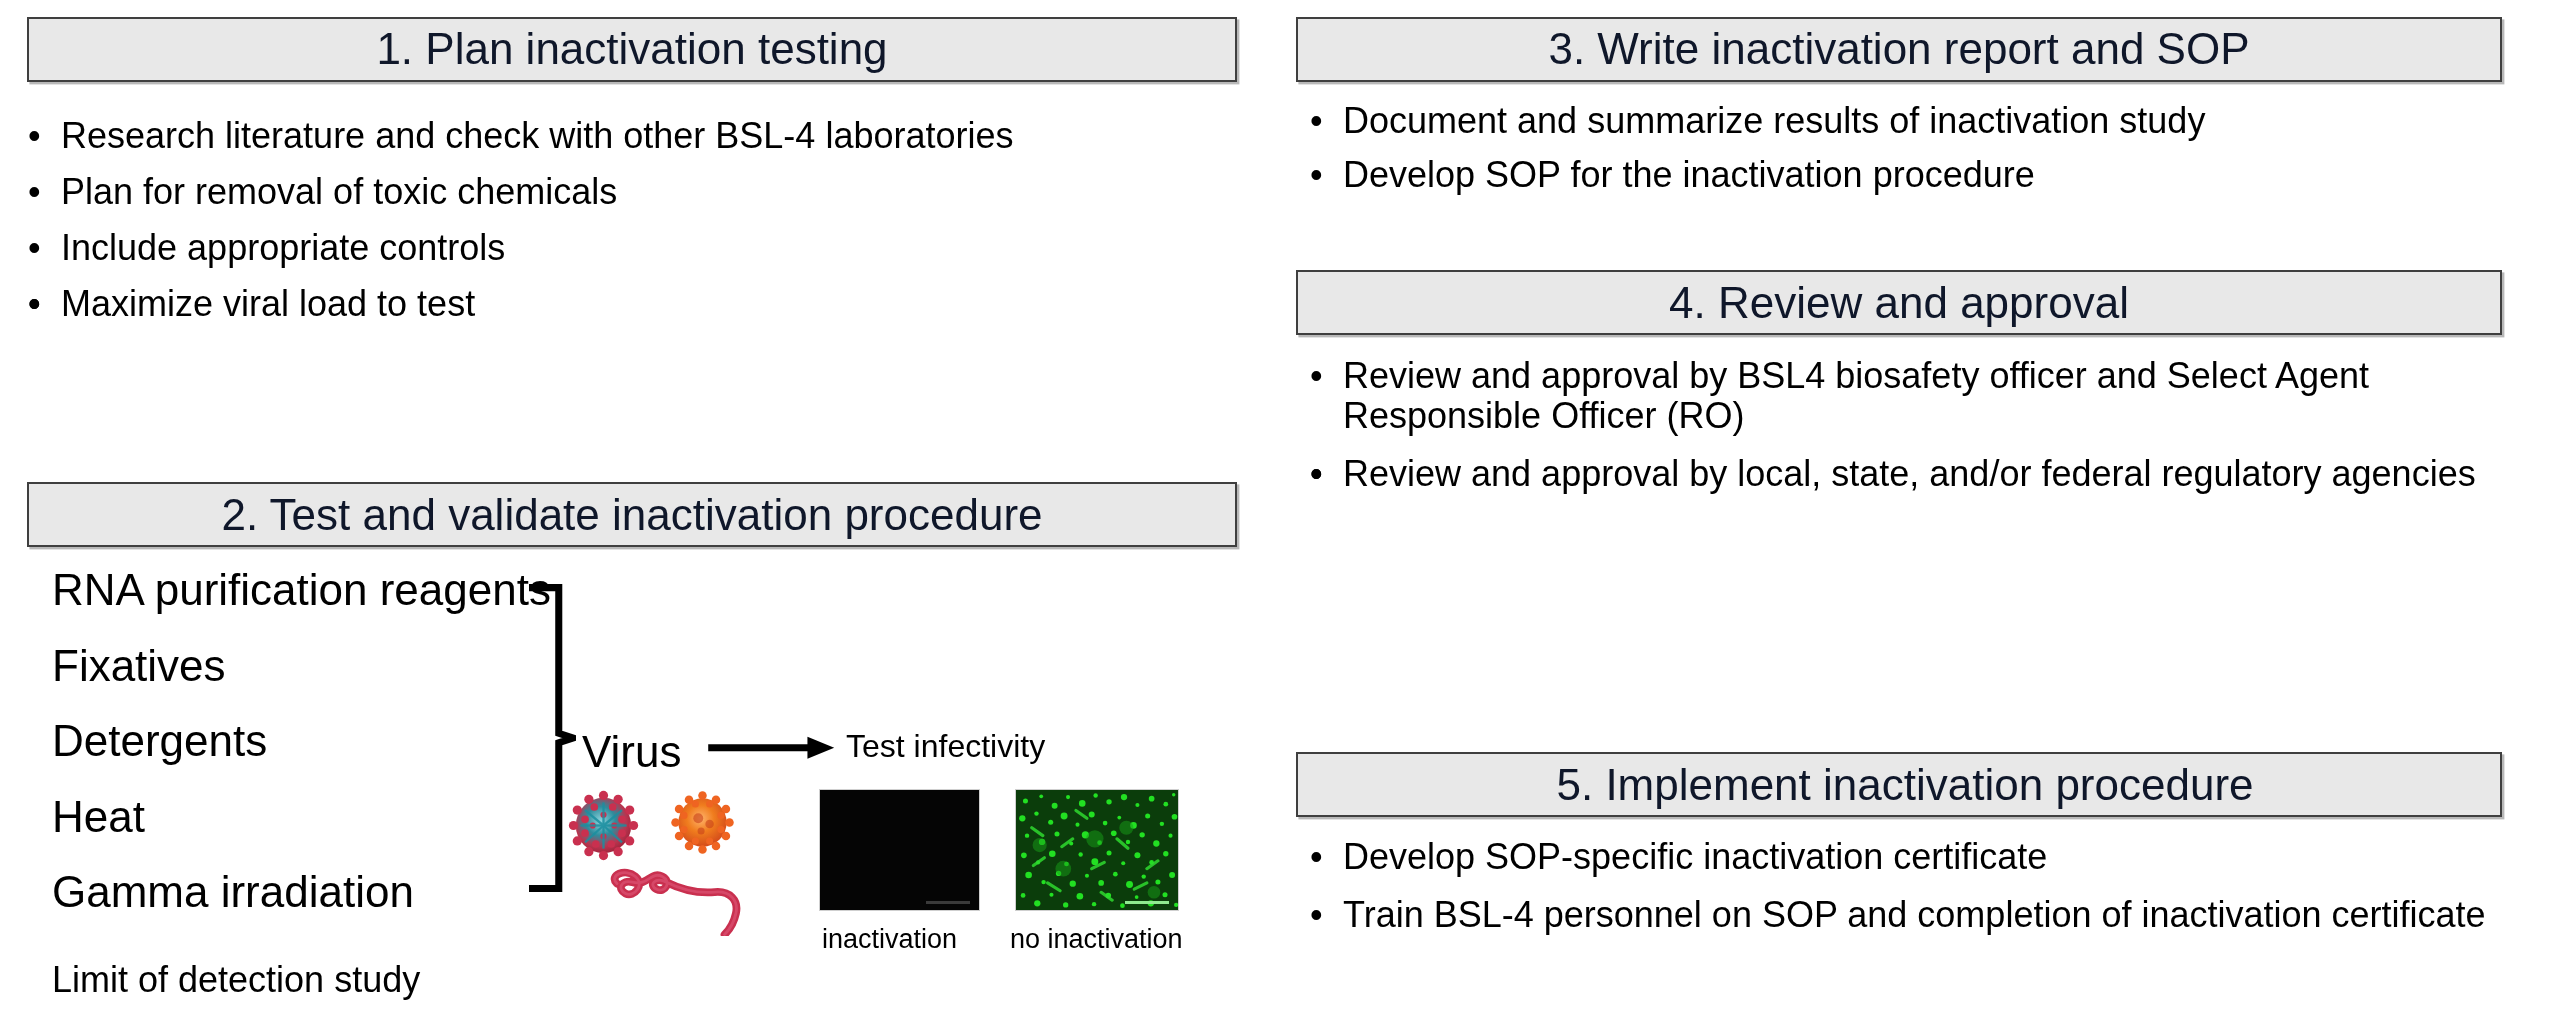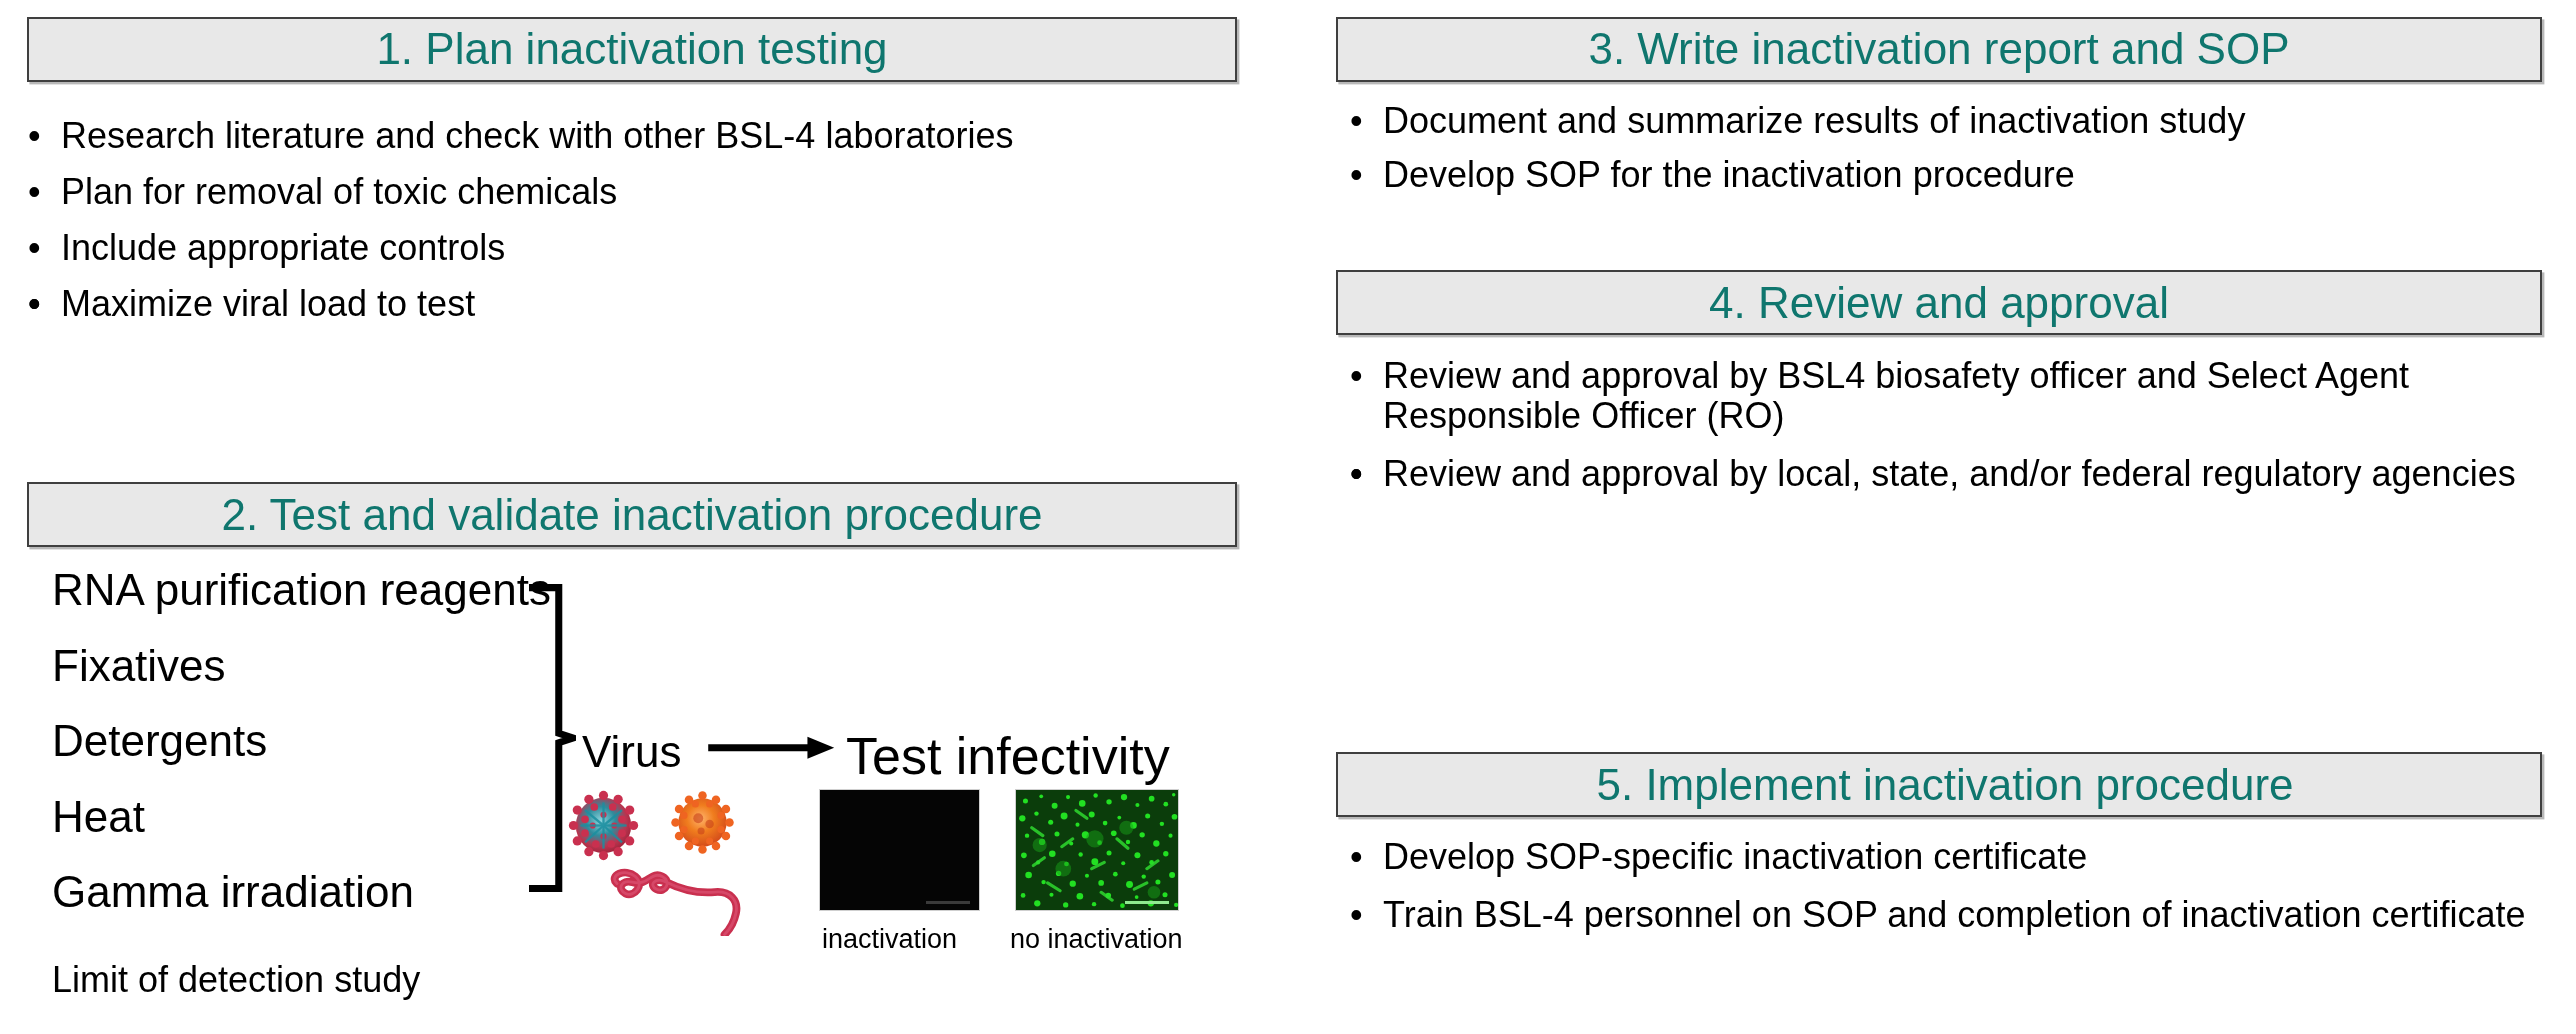--- a/index.html
+++ b/index.html
@@ -16,38 +16,38 @@
     color: #000000;
     overflow: hidden;
   }
 
   
   .column {
     position: absolute;
     top: 0;
   }
   #left-column  { left: 0px;    width: 1291px; height: 1035px; }
-  #right-column { left: 1322px; width: 1254px; height: 809px; }
+  #right-column { left: 1282px; width: 1254px; height: 809px; }
 
   
   .section-header {
     position: absolute;
     box-sizing: border-box;
     background: #e8e8e8;
     border: 2.4px solid #3f3f3f;
     box-shadow: 2.4px 2.4px 0 0 #b8b8b8;
     display: flex;
     align-items: center;
     justify-content: center;
   }
   .section-header .header-title {
     font-size: 44px;
     font-weight: 400;
     line-height: 1;
-    color: #0f766e;
+    color: #0f172a;
     white-space: nowrap;
   }
 
   #header-box-1 { left: 27px;  top: 16.5px;  width: 1210px; height: 65px; }
   #header-box-2 { left: 27px;  top: 482px; width: 1210px; height: 65px; }
   #header-box-3 { left: 14px;  top: 16.5px;  width: 1206px; height: 65px; }
   #header-box-4 { left: 14px;  top: 270px; width: 1206px; height: 65px; }
   #header-box-5 { left: 14px;  top: 752px; width: 1206px; height: 65px; padding-left: 12px; }
 
   
@@ -131,21 +131,21 @@
     position: absolute;
     left: 708px;
     top: 732px;
     width: 128px;
     height: 31.5px;
   }
   #test-infectivity-label {
     position: absolute;
     left: 846px;
     top: 730px;
-    font-size: 52px;
+    font-size: 32px;
     line-height: 1;
     white-space: nowrap;
   }
 
   
   .virus-particle { position: absolute; }
   #virus-particle-corona-blue { left: 565px; top: 787px; width: 77px;  height: 77px; }
   #virus-particle-corona-orange { left: 667px; top: 787px; width: 71px; height: 71px; }
   #virus-particle-filovirus   { left: 604px; top: 868px; width: 142px; height: 68px; }
 

